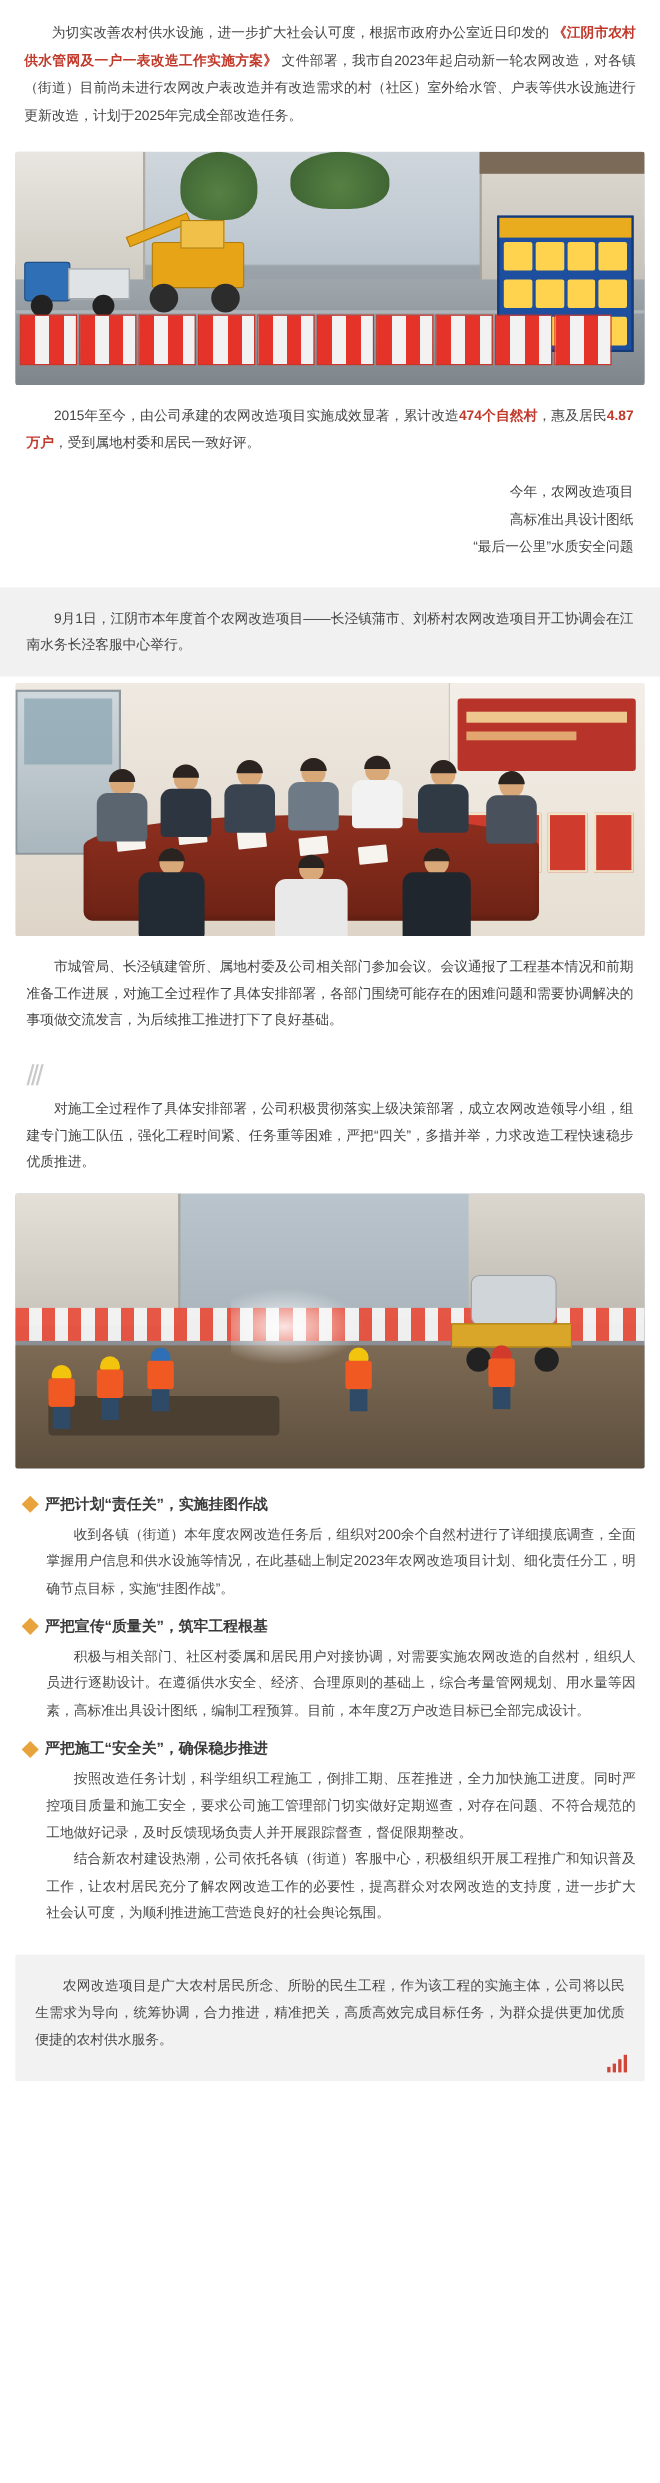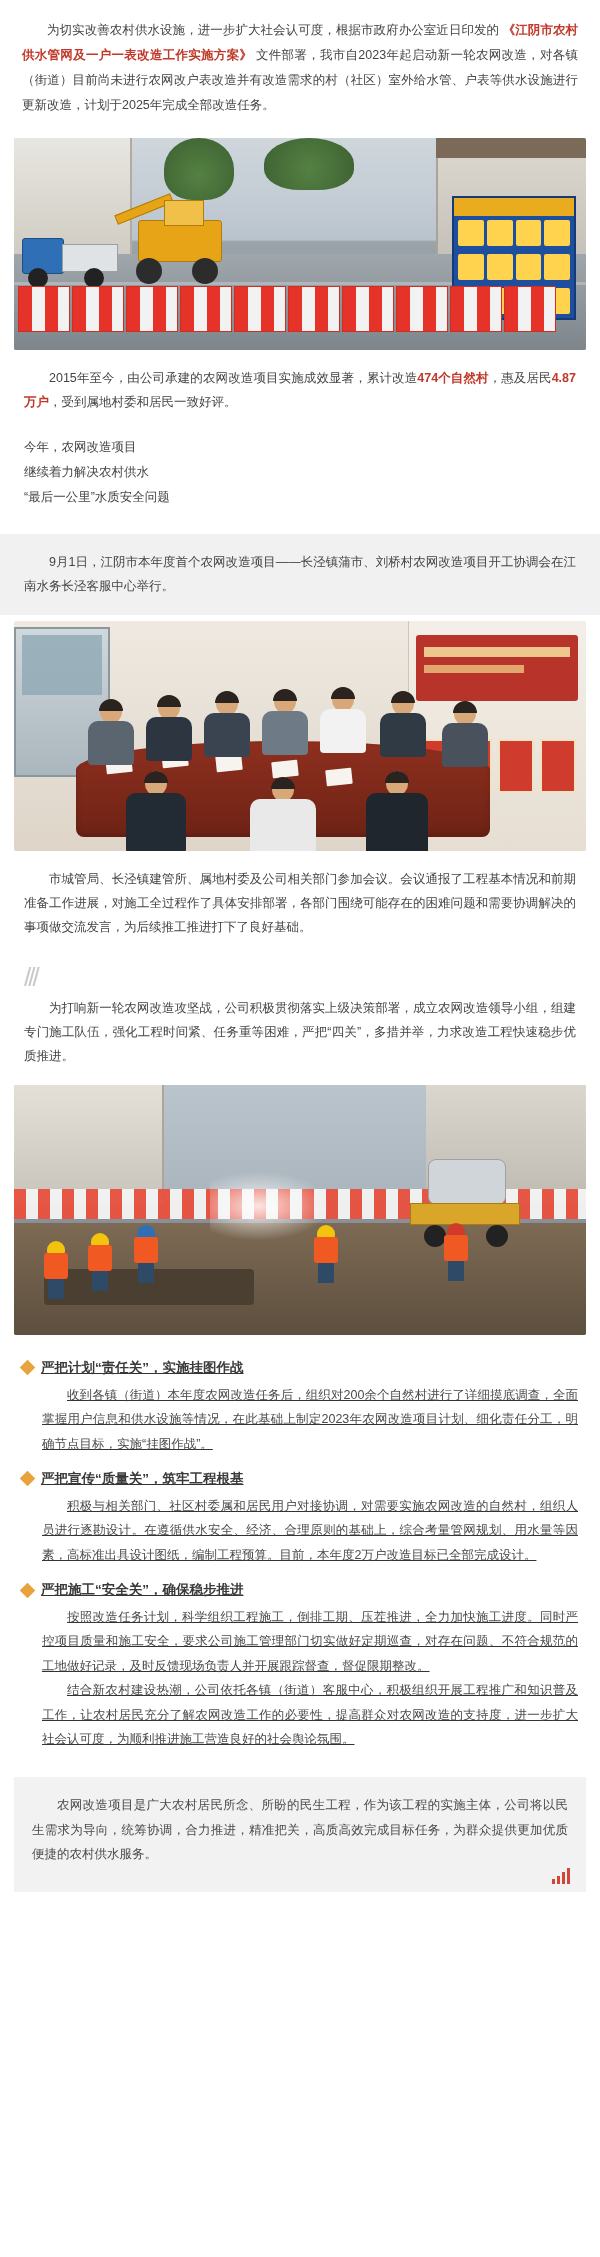--- a/index.html
+++ b/index.html
@@ -108,21 +108,21 @@
     padding: 10px 24px 6px 24px;
     font-size: 12.5px;
     line-height: 1.95;
     color: #444;
     text-indent: 2em;
     text-align: justify;
   }
   .caption .hl { color:#c0392b; font-weight:bold; }
 
   .center-block {
-    text-align: left;
+    text-align: right;
     font-size: 12.5px;
     line-height: 2.0;
     color: #444;
     padding: 14px 24px 10px 24px;
   }
   .center-block .ln { display:block; }
 
   .gray-band {
     background: #f1f1f1;
     margin: 14px 0 0 0;
@@ -144,21 +144,21 @@
 
   .body-para {
     padding: 6px 24px 10px 24px;
     font-size: 12.5px;
     line-height: 1.95;
     color: #444;
     text-indent: 2em;
     text-align: justify;
   }
 
-  .section { padding: 4px 22px 6px 22px; text-decoration: underline; }
+  .section { padding: 4px 22px 6px 22px; }
   .sec-head {
     display: flex;
     align-items: center;
     gap: 8px;
     margin: 14px 0 6px 0;
   }
   .sec-head .bullet {
     width: 11px; height: 11px;
     background: #e8a33d;
     transform: rotate(45deg);
@@ -286,21 +286,21 @@
       <div class="seg" style="left:490px;"></div>
     </div>
   </div>
 
   <div class="caption">
     <span>2015年至今，由公司承建的农网改造项目实施成效显著，累计改造</span><span class="hl">474个自然村</span><span>，惠及居民</span><span class="hl">4.87万户</span><span>，受到属地村委和居民一致好评。</span>
   </div>
 
   <div class="center-block">
     <span class="ln">今年，农网改造项目</span>
-    <span class="ln">继续着力解决农村供水</span>
+    <span class="ln">高标准出具设计图纸</span>
     <span class="ln">“最后一公里”水质安全问题</span>
   </div>
 
   <div class="gray-band">9月1日，江阴市本年度首个农网改造项目——长泾镇蒲市、刘桥村农网改造项目开工协调会在江南水务长泾客服中心举行。</div>
 
   <div class="photo photo-2 p2">
     <div class="wall-r"></div>
     <div class="banner">
         <div class="t"></div>
         <div class="t2"></div>
@@ -371,21 +371,21 @@
     <div class="person" style="left:352px; top:150px;">
         <div class="hair"></div>
         <div class="head"></div>
         <div class="torso" style="background:#1f262d; width:62px; height:64px;"></div>
       </div>
   </div>
 
   <div class="caption">市城管局、长泾镇建管所、属地村委及公司相关部门参加会议。会议通报了工程基本情况和前期准备工作进展，对施工全过程作了具体安排部署，各部门围绕可能存在的困难问题和需要协调解决的事项做交流发言，为后续推工推进打下了良好基础。</div>
 
   <div class="quote-mark">///</div>
-  <div class="body-para">为打响新一轮农网改造攻坚战，公司积极贯彻落实上级决策部署，成立农网改造领导小组，组建专门施工队伍，强化工程时间紧、任务重等困难，严把“四关”，多措并举，力求改造工程快速稳步优质推进。</div>
+  <div class="body-para">对施工全过程作了具体安排部署，公司积极贯彻落实上级决策部署，成立农网改造领导小组，组建专门施工队伍，强化工程时间紧、任务重等困难，严把“四关”，多措并举，力求改造工程快速稳步优质推进。</div>
 
   <div class="photo photo-3 p3">
     <div class="bld"></div>
     <div class="bld2"></div>
     <div class="fence"></div>
     <div class="dirt"></div>
     <div class="trench"></div>
     <div class="mixer">
       <div class="drum"></div>
         <div class="ch"></div>

